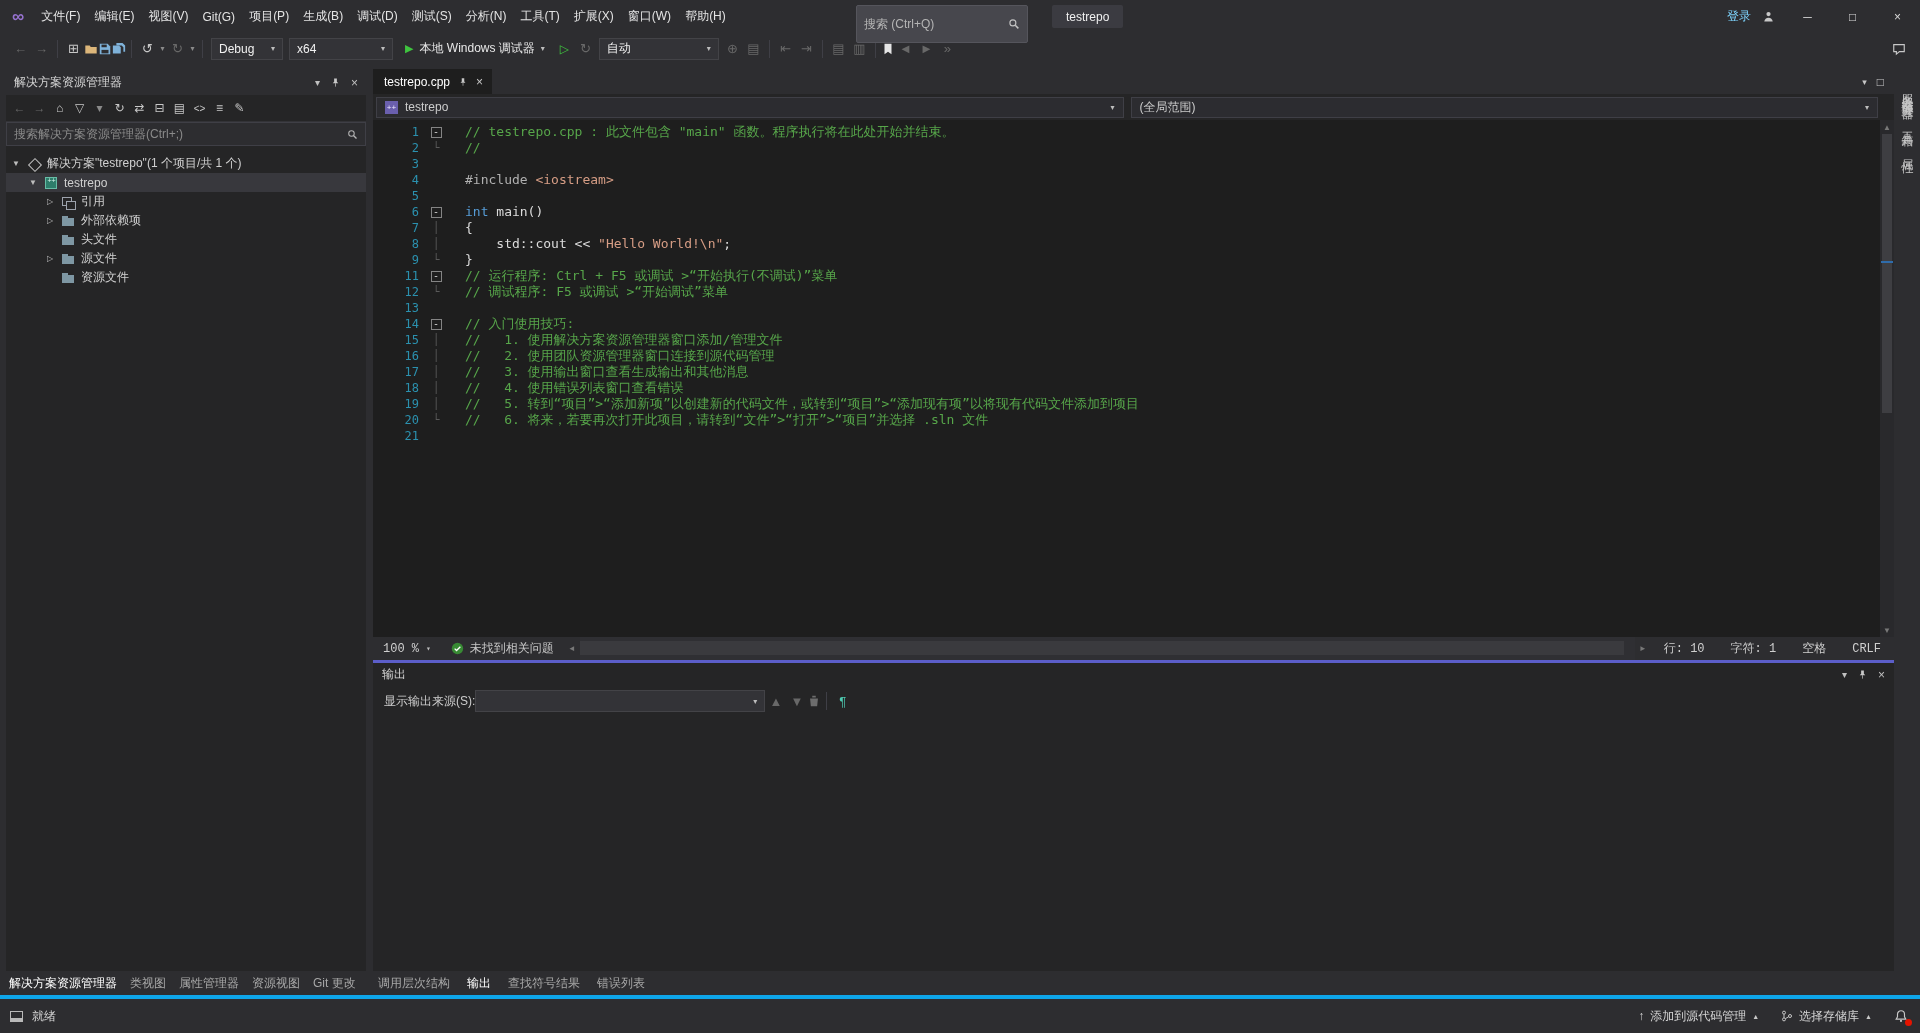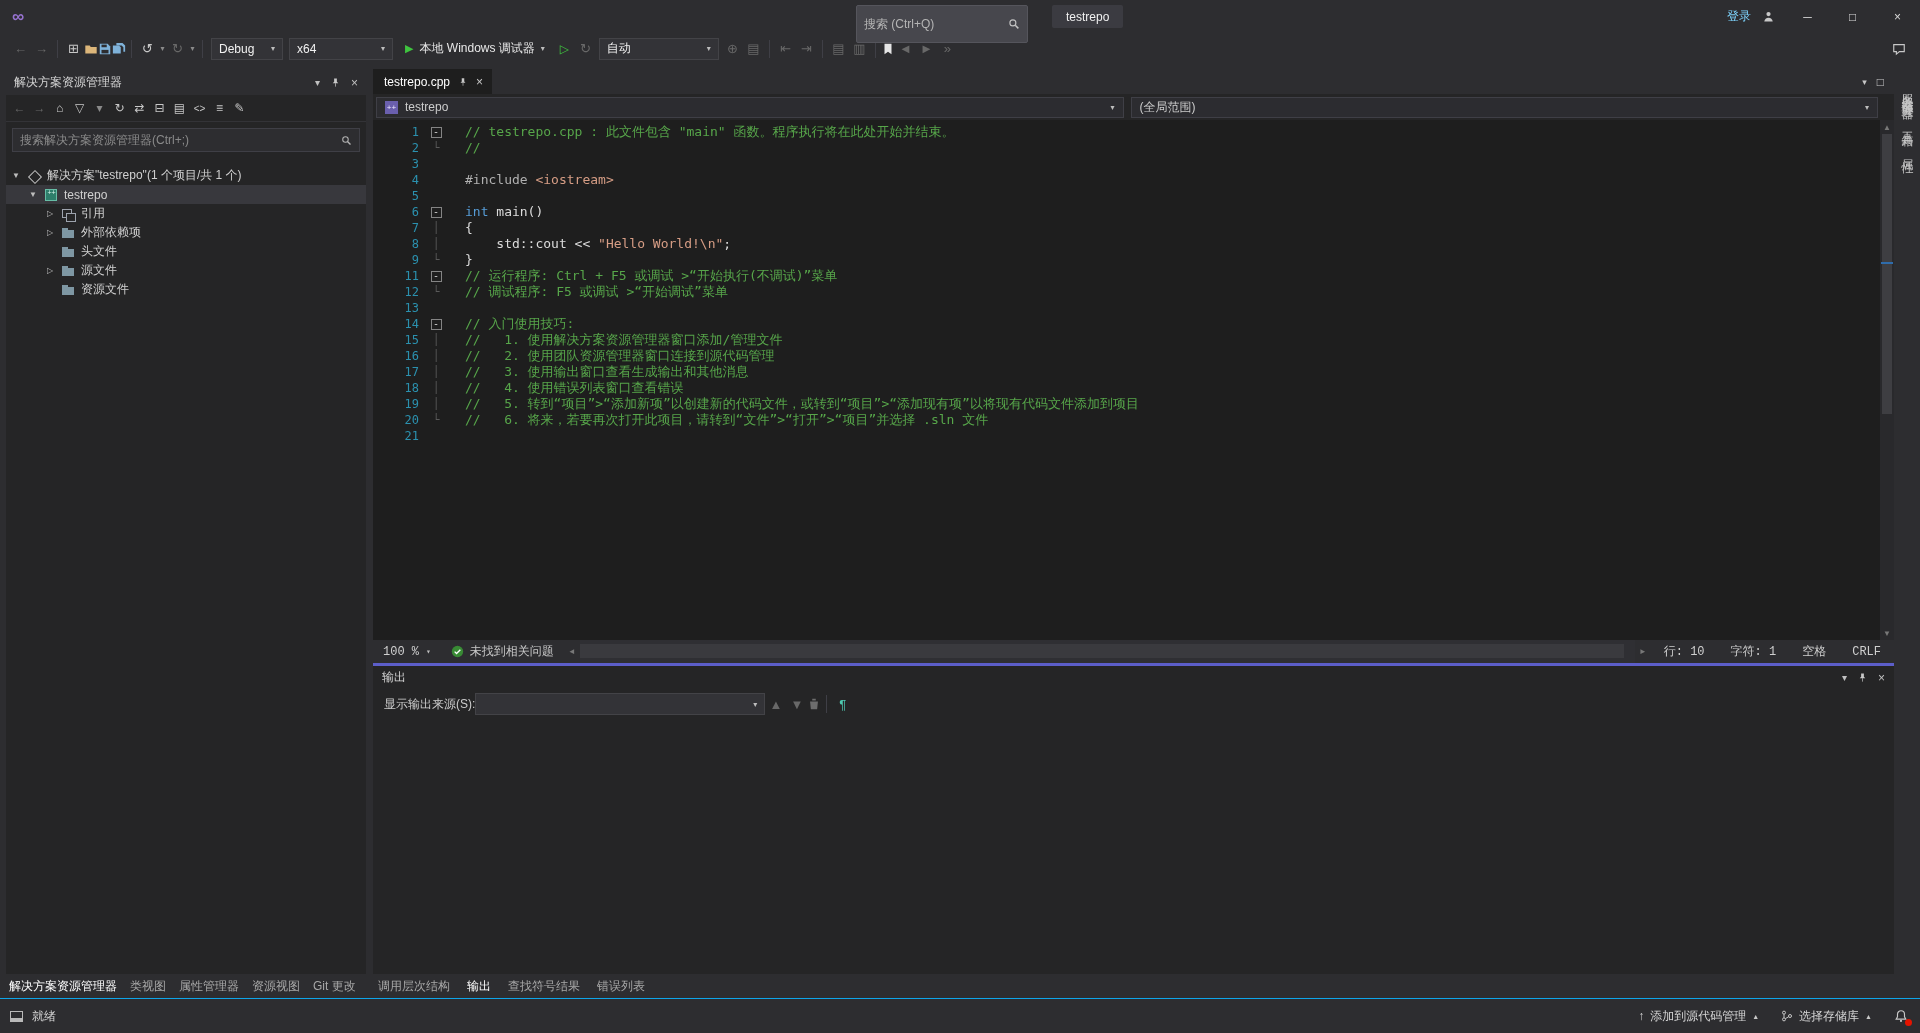--- a/index.html
+++ b/index.html
@@ -38,21 +38,21 @@
   
   .main{flex:1;display:flex;min-height:0;}
 
   
   .solution-explorer{width:360px;margin:6px 0 0 6px;background:var(--panel-bg);display:flex;flex-direction:column;flex:0 0 auto;}
   .panel-header{height:25px;display:flex;align-items:center;padding:0 8px;background:var(--window);color:#d4d4d4;}
   .ph-icons{margin-left:auto;display:flex;align-items:center;gap:10px;color:#c0c0c0;}
   .ph-icons .ic{font-size:10px;}
   .se-toolbar{height:27px;display:flex;align-items:center;gap:1px;padding:0 4px;background:var(--panel-bg);border-bottom:1px solid #333337;}
   .se-toolbar .tbi{width:19px;font-size:12px;}
-  .se-search{height:24px;margin:6px;background:#2d2d30;border:1px solid var(--border);display:flex;align-items:center;padding:0 7px;color:var(--text-dim);}
+  .se-search{height:24px;margin:0;background:#2d2d30;border:1px solid var(--border);display:flex;align-items:center;padding:0 7px;color:var(--text-dim);}
   .se-search .mag{margin-left:auto;width:11px;height:11px;color:#b5b5b5;}
   .se-tree{flex:1;padding-top:8px;overflow:hidden;}
   .tree-row{height:19px;display:flex;align-items:center;gap:5px;white-space:nowrap;}
   .tree-row.sel{background:#38383d;}
   .expander{width:12px;flex:0 0 auto;text-align:center;font-size:8px;color:#bdbdbd;}
   .tlabel{color:#d0d0d0;}
   .ticon{width:15px;height:14px;position:relative;flex:0 0 auto;display:inline-block;}
   .ticon.solution::before{content:"";position:absolute;left:3px;top:3px;width:8px;height:8px;border:1px solid #c2c2c2;transform:rotate(45deg);}
   .ticon.project::before{content:"";position:absolute;left:1px;top:1px;right:2px;bottom:1px;background:#2e7e6b;border:1px solid #67bda6;}
   .ticon.project::after{content:"++";position:absolute;left:0;right:0;top:1px;text-align:center;font-size:7px;color:#d8f5ec;}
@@ -110,40 +110,55 @@
   .output-body{flex:1;}
 
   
   .tooltabs{height:24px;flex:0 0 auto;display:flex;align-items:center;background:var(--window);}
   .ttl{width:366px;padding-left:9px;display:flex;gap:13px;flex:0 0 auto;white-space:nowrap;overflow:hidden;}
   .ttp{display:flex;gap:17px;padding-left:12px;white-space:nowrap;}
   .tool-tab{color:#a8a8a8;}
   .tool-tab.active{color:#ffffff;}
 
   
-  .statusbar{height:26px;flex:0 0 auto;display:flex;align-items:center;padding:17px 10px;background:#2d2d30;border-top:1px solid #0ea5e9;color:#d6d6d6;}
+  .statusbar{height:26px;flex:0 0 auto;display:flex;align-items:center;padding:17px 10px;background:#2d2d30;border-top:4px solid #0ea5e9;color:#d6d6d6;}
   .pl-icon{width:13px;height:11px;border:1px solid #b9b9b9;position:relative;margin-right:9px;}
   .pl-icon::after{content:"";position:absolute;left:0;right:0;bottom:0;height:3px;background:#b9b9b9;}
   .sb-right{margin-left:auto;display:flex;align-items:center;gap:22px;}
   .sb-item{display:flex;align-items:center;gap:6px;white-space:nowrap;}
   .upcaret{font-size:7px;color:#c8c8c8;}
   .bell-wrap{position:relative;width:16px;height:16px;}
   .badge{position:absolute;right:-2px;bottom:-2px;width:7px;height:7px;border-radius:50%;background:var(--badge-red);}
 
   
   .right-strip{width:26px;flex:0 0 auto;background:var(--window);display:flex;flex-direction:column;align-items:center;padding-top:20px;gap:22px;}
   .vtab{writing-mode:vertical-rl;color:#c6c6c6;font-size:12px;letter-spacing:2px;white-space:nowrap;}
 </style>
 </head>
 <body>
 
 <div class="window">
 
   <header class="titlebar">
     <span class="vs-logo">∞</span>
+    <nav class="menubar">
+        <div class="menu-item">文件(F)</div>
+        <div class="menu-item">编辑(E)</div>
+        <div class="menu-item">视图(V)</div>
+        <div class="menu-item">Git(G)</div>
+        <div class="menu-item">项目(P)</div>
+        <div class="menu-item">生成(B)</div>
+        <div class="menu-item">调试(D)</div>
+        <div class="menu-item">测试(S)</div>
+        <div class="menu-item">分析(N)</div>
+        <div class="menu-item">工具(T)</div>
+        <div class="menu-item">扩展(X)</div>
+        <div class="menu-item">窗口(W)</div>
+        <div class="menu-item">帮助(H)</div>
+      </nav>
     <div class="tb-search">
       <span>搜索 (Ctrl+Q)</span>
       <svg class="svgi mag" viewBox="0 0 16 16">
           <circle cx="6.5" cy="6.5" r="4" fill="none" stroke="currentColor" stroke-width="1.5"></circle>
           <line x1="9.7" y1="9.7" x2="13.8" y2="13.8" stroke="currentColor" stroke-width="2"></line>
         </svg>
     </div>
     <span class="win-title">testrepo</span>
     <div class="tb-right">
       <span class="signin">登录</span>

